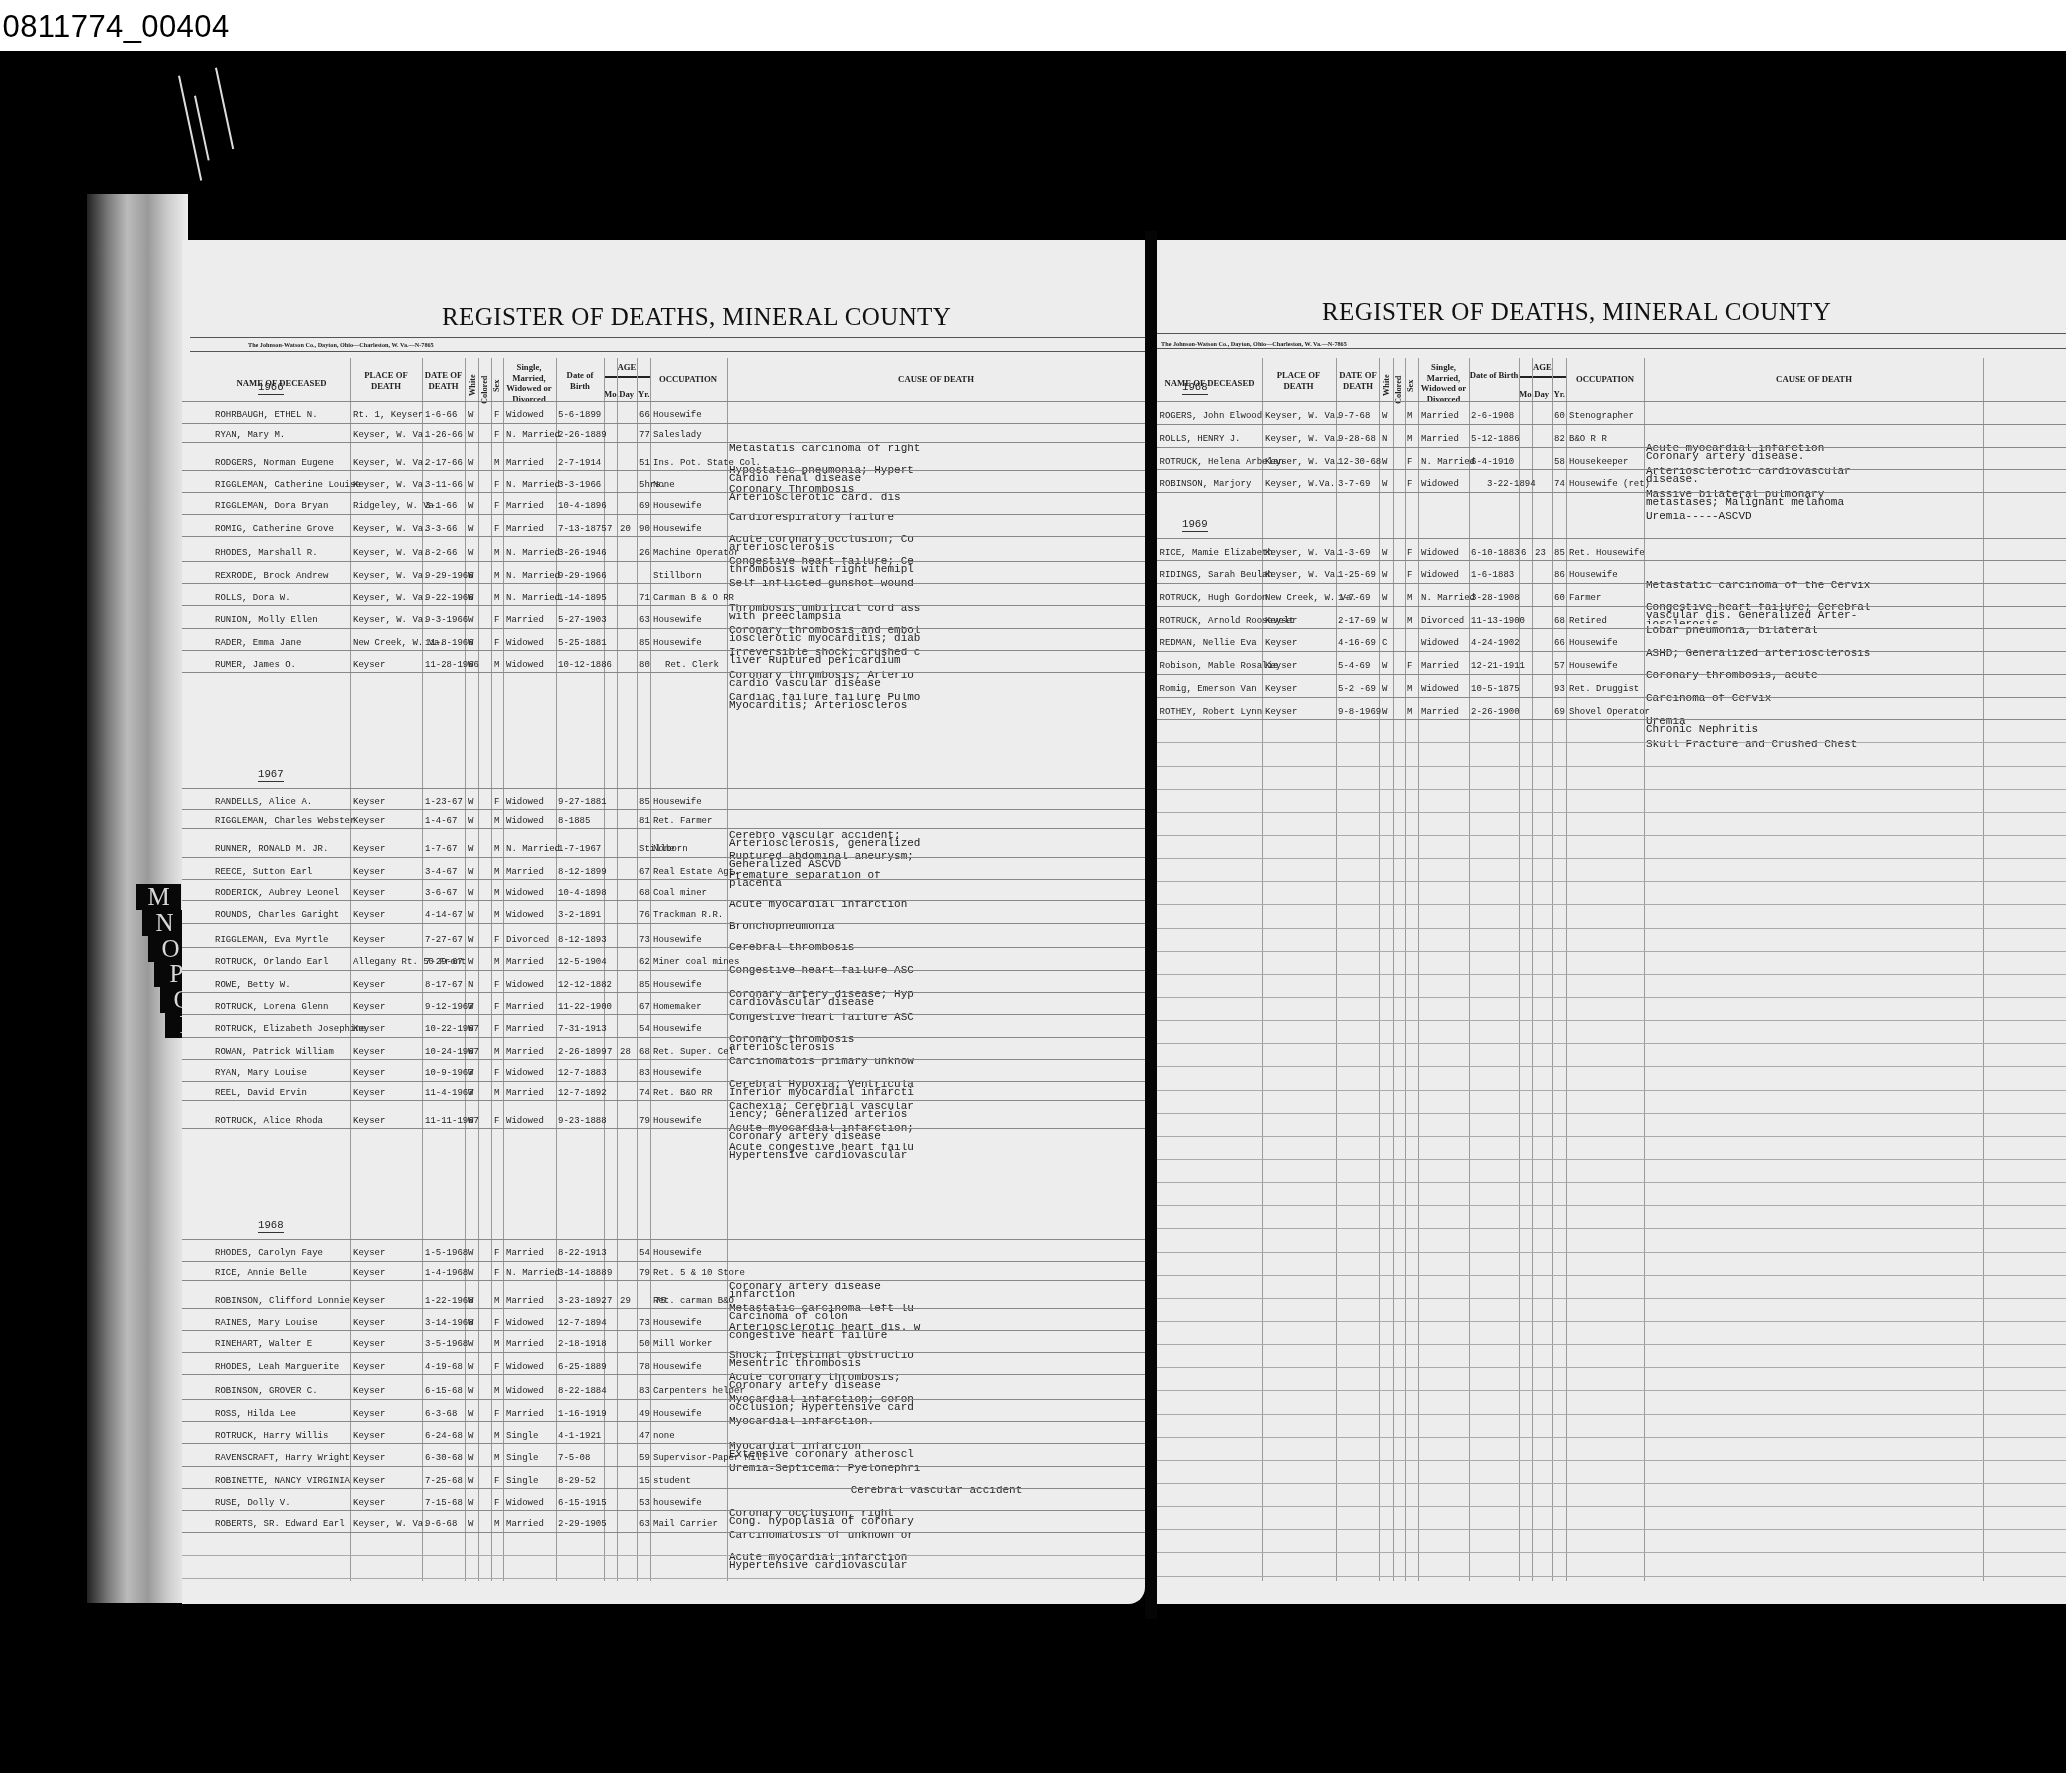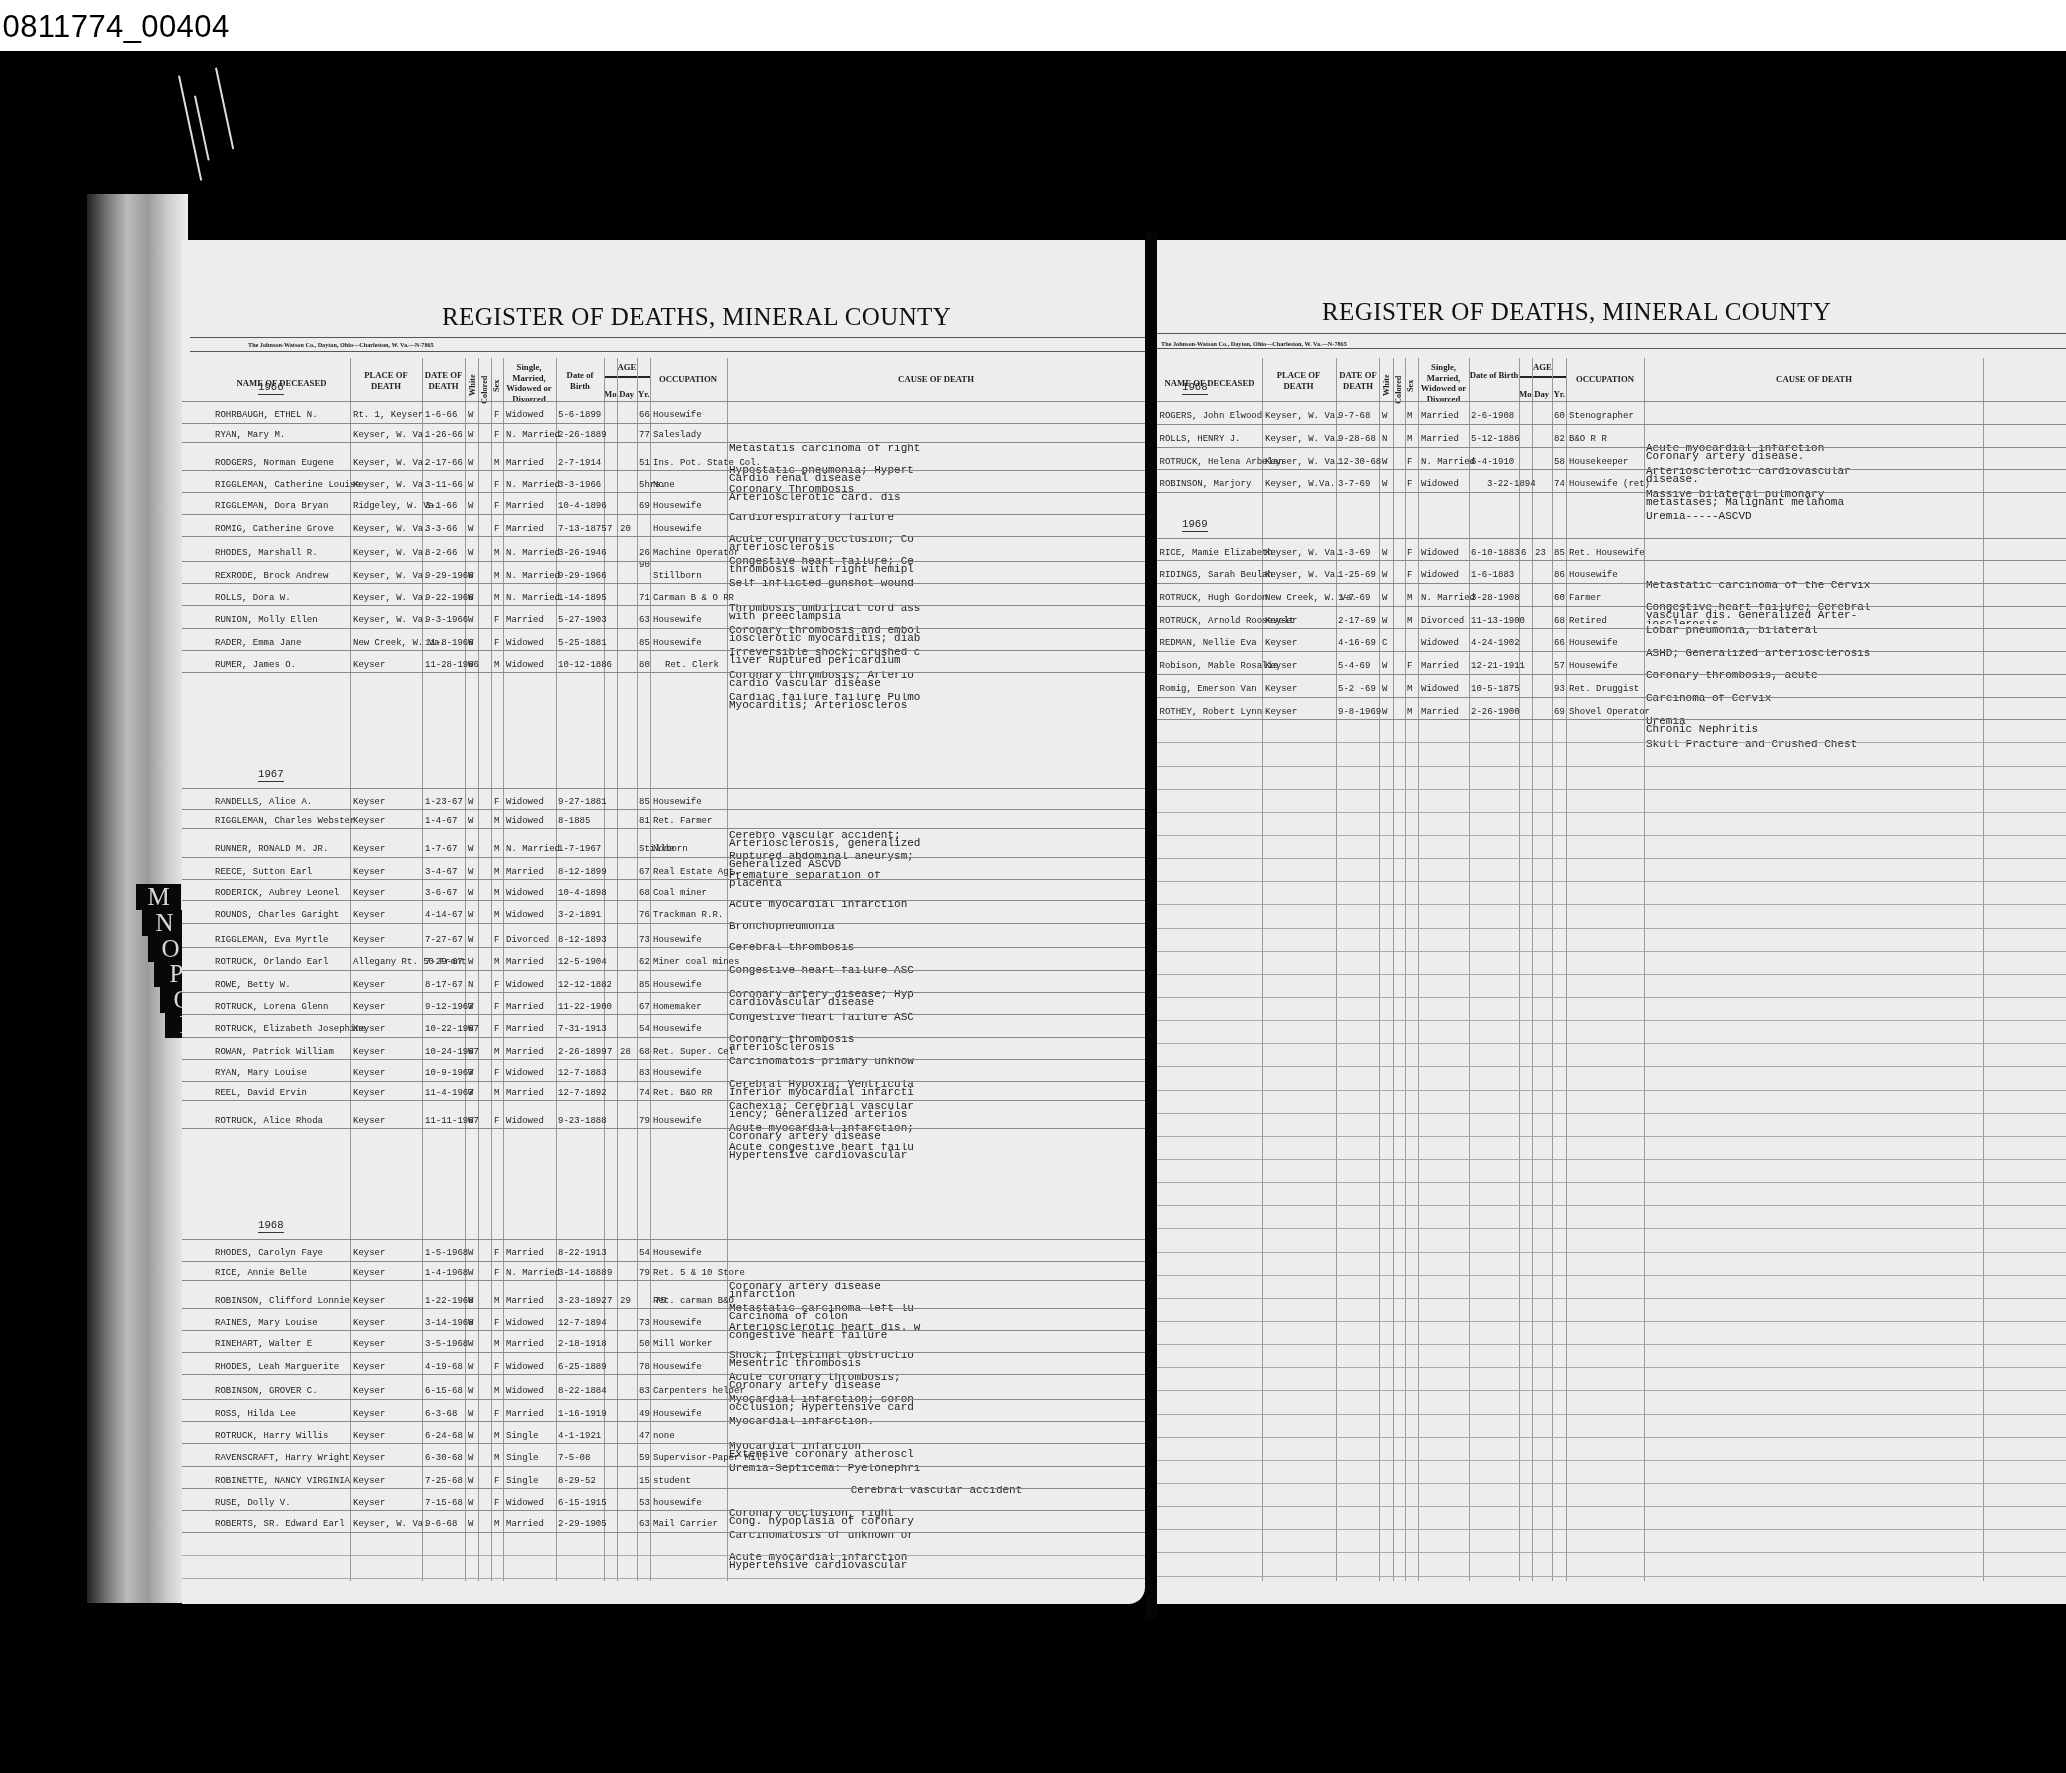--- a/index.html
+++ b/index.html
@@ -165,21 +165,21 @@
       <div style="position:absolute;left:0;top:274px;width:963px;height:22px;">
         <div class="cell" style="left:33px;top:10px;width:134px;">ROMIG, Catherine Grove</div>
         <div class="cell" style="left:171px;top:10px;width:69px;">Keyser, W. Va.</div>
         <div class="cell" style="left:243px;top:10px;width:39px;">3-3-66</div>
         <div class="cell" style="left:286px;top:10px;width:23px;">W</div>
         <div class="cell" style="left:312px;top:10px;width:9px;">F</div>
         <div class="cell" style="left:324px;top:10px;width:49px;">Married</div>
         <div class="cell" style="left:376px;top:10px;width:45px;">7-13-1875</div>
         <div class="cell" style="left:425px;top:10px;width:9.5px;">7</div>
         <div class="cell" style="left:438px;top:10px;width:16px;">20</div>
-        <div class="cell" style="left:457px;top:10px;width:10.3px;margin-top:36px;">90</div>
+        <div class="cell" style="left:457px;top:10px;width:10.3px;">90</div>
         <div class="cell" style="left:471px;top:10px;width:73px;">Housewife</div>
         <div class="cause" style="left:547px;top:1.7px;width:415px;height:20.7px;">Congestive heart failure; Ce
 thrombosis with right hemipl</div>
       </div>
       <div class="hline" style="left:0;top:296px;width:1087px;"></div>
       <div style="position:absolute;left:0;top:296px;width:963px;height:25px;">
         <div class="cell" style="left:33px;top:12.4px;width:134px;">RHODES, Marshall R.</div>
         <div class="cell" style="left:171px;top:12.4px;width:69px;">Keyser, W. Va.</div>
         <div class="cell" style="left:243px;top:12.4px;width:39px;">8-2-66</div>
         <div class="cell" style="left:286px;top:12.4px;width:23px;">W</div>

